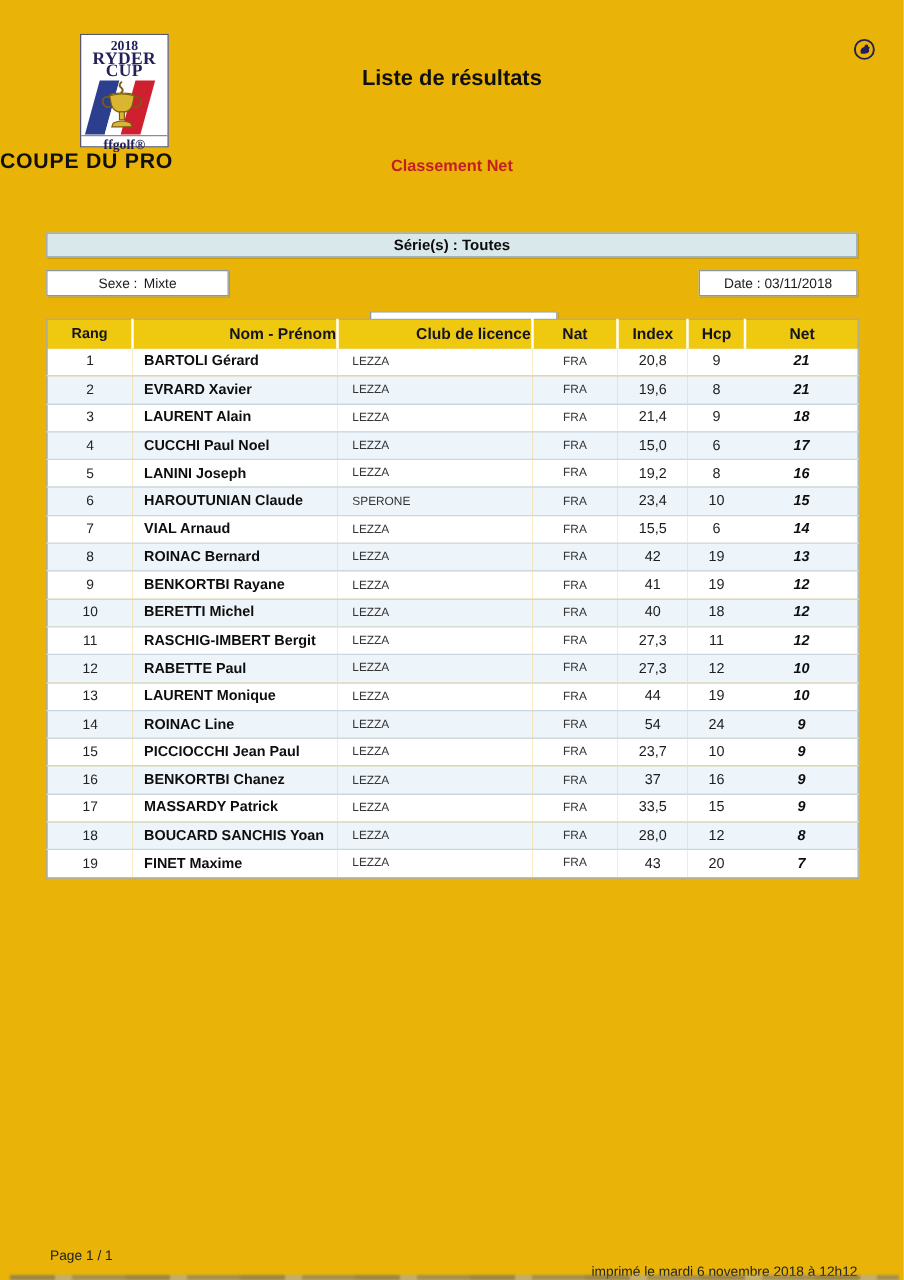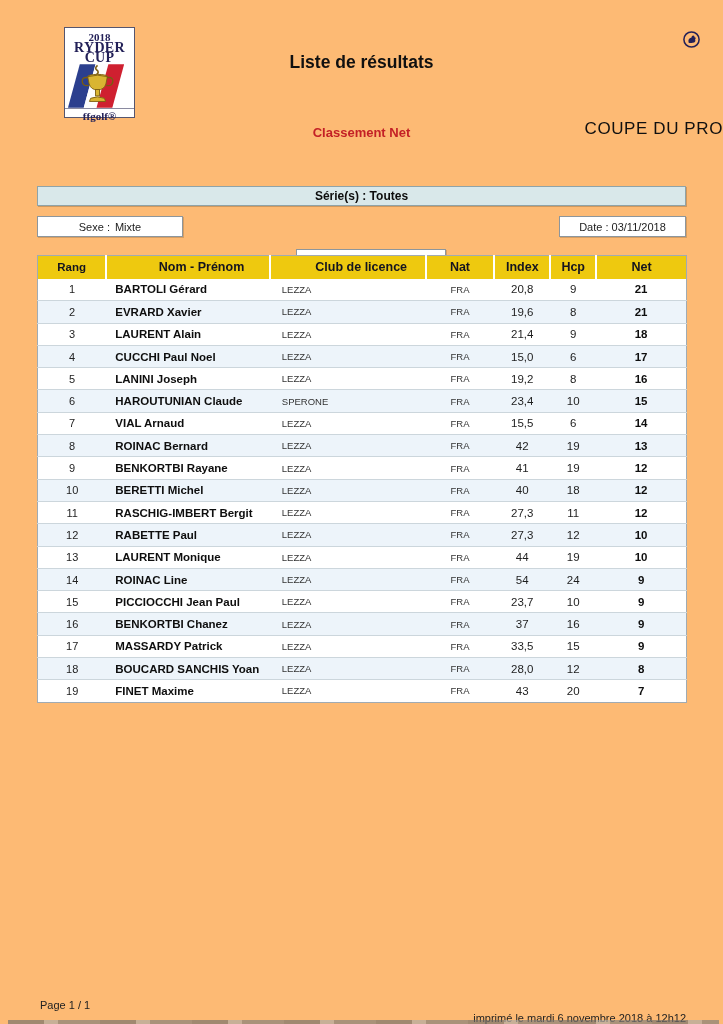--- a/index.html
+++ b/index.html
@@ -4,68 +4,68 @@
 <style>
   :root{
     --header-bg:#eec90f;
     --alt-row:#edf4fa;
     --serie-bg:#d9e8ea;
     --red:#c32026;
     --navy:#232158;
   }
   *{margin:0;padding:0;box-sizing:border-box;}
   body{background:#e9e9e9;font-family:"Liberation Sans",sans-serif;}
-  .page{position:relative;width:723px;height:1024px;background:#fdba74;margin:0 auto;overflow:hidden;}
+  .page{position:relative;width:723px;height:1024px;background:#eab308;margin:0 auto;overflow:hidden;}
 
   
   .ryder-logo{position:absolute;left:64px;top:27px;width:71px;height:91px;border:1px solid #55556e;background:#fff;text-align:center;}
   .ryder-year{font-family:"Liberation Serif",serif;font-weight:bold;color:var(--navy);font-size:11px;line-height:12px;margin-top:3px;}
   .ryder-event{font-family:"Liberation Serif",serif;font-weight:bold;color:var(--navy);font-size:14px;line-height:10px;letter-spacing:.3px;}
   .ryder-flag{display:block;margin:1px auto 0 auto;}
   .ryder-brand{border-top:1px solid #8a8aa0;font-family:"Liberation Serif",serif;font-weight:bold;color:var(--navy);font-size:11px;line-height:15px;}
 
   .doc-title{position:absolute;left:0;top:52px;width:100%;text-align:center;font-size:17.5px;font-weight:bold;color:#101010;}
 
   .ffgolf-logo{position:absolute;right:22px;top:32px;display:flex;align-items:flex-start;}
   .ff-text{font-family:"Liberation Serif",serif;font-weight:bold;font-size:46px;line-height:44px;color:var(--navy);letter-spacing:-1px;}
   .coq{margin-top:-2px;margin-left:1px;}
 
-  .competition{position:absolute;left:0;top:119px;width:100%;text-align:right;font-size:17px;font-weight:normal;letter-spacing:.6px;color:#101010;}
+  .competition{position:absolute;left:0;top:119px;width:100%;text-align:left;font-size:17px;font-weight:bold;letter-spacing:.6px;color:#101010;}
   .subtitle{position:absolute;left:0;top:125px;width:100%;text-align:center;font-size:13px;font-weight:bold;color:var(--red);}
 
   
   .serie-bar{position:absolute;left:37px;top:186px;width:649px;height:20px;background:var(--serie-bg);
     border:1px solid #8fa3a8;box-shadow:1px 1px 0 rgba(0,0,0,.18);
     text-align:center;font-size:12px;font-weight:bold;line-height:18px;color:#0d0d0d;}
   .filter-row{position:absolute;left:37px;top:216px;width:649px;display:flex;justify-content:space-between;}
   .fbox{height:21px;background:#fff;border:1px solid #8d969c;box-shadow:1px 1px 0 rgba(0,0,0,.15);
     display:flex;align-items:center;justify-content:center;gap:5px;font-size:11px;color:#1c1c1c;}
   .fbox.w1{width:157px;} .fbox.w2{width:146px;} .fbox.w3{width:150px;margin-top:33px;} .fbox.w4{width:127px;}
   .fval{font-weight:normal;}
   .fval.bold{font-weight:bold;}
 
   
   .results{position:absolute;left:37px;top:255px;width:650px;border-collapse:collapse;table-layout:fixed;
     border:1px solid #a0abb3;}
   .results col.c1{width:10.6%;} .results col.c2{width:25.2%;} .results col.c3{width:24.0%;}
   .results col.c4{width:10.6%;} .results col.c5{width:8.6%;} .results col.c6{width:7.1%;} .results col.c7{width:13.9%;}
   .results thead th{background:var(--header-bg);height:23px;font-weight:bold;color:#14141f;font-size:12.5px;text-align:center;}
   .results thead th+th{border-left:2px solid #ffffff;}
-  .results thead th.left{text-align:center;padding-left:27px;}
+  .results thead th.left{text-align:right;padding-left:27px;}
   .results thead th.small{font-size:11.5px;margin-left:48px;}
   .results tbody tr{height:22.3px;background:#ffffff;}
   .results tbody tr:nth-child(even){background:var(--alt-row);}
   .results tbody tr+tr td{border-top:1px solid #ccd6dc;}
   .results td{vertical-align:middle;}
   .td-rang{text-align:center;font-size:11px;color:#222;}
   .td-nom{font-weight:bold;font-size:11.5px;padding-left:9px;color:#0e0e0e;}
   .td-club{font-size:9.5px;padding-left:12px;color:#333;}
   .td-nat{font-size:9.5px;text-align:center;color:#333;}
   .td-index,.td-hcp{font-size:11.5px;text-align:center;color:#1d1d1d;}
-  .td-net{font-weight:bold;font-size:11.5px;text-align:center;color:#0e0e0e;}
+  .td-net{font-weight:bold;font-size:11.5px;text-align:center;color:#0e0e0e;font-style:italic;}
 
   
   .footer-left{position:absolute;left:40px;top:999px;font-size:11px;color:#222;}
   .footer-right{position:absolute;right:37px;top:1012px;font-size:11px;color:#222;}
   .scan-edge{position:absolute;left:8px;right:4px;bottom:0;height:4px;opacity:.65;filter:blur(.7px);
     background:repeating-linear-gradient(90deg,#6f6f6f 0 36px,#ababab 36px 50px,#7d7d7d 50px 92px);}
 </style>
 </head>
 <body>
 

